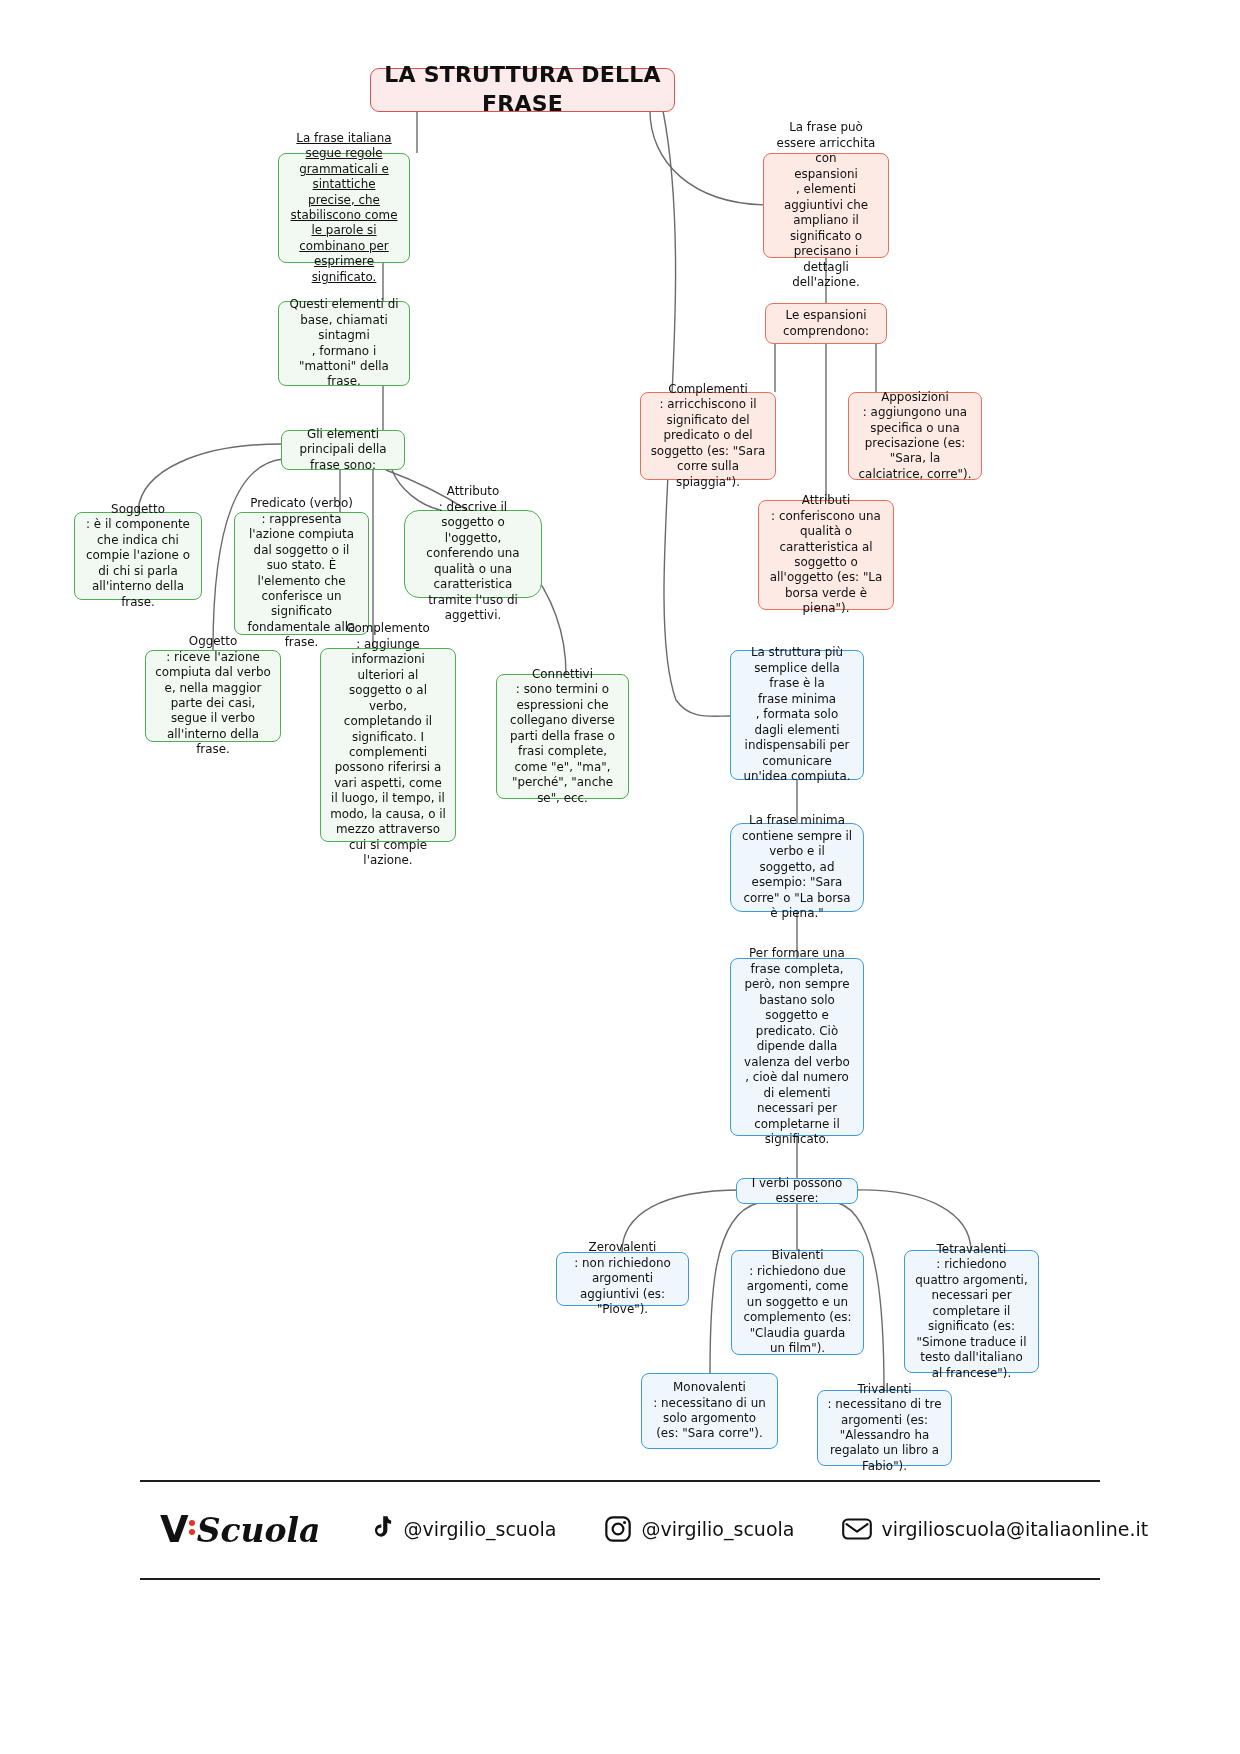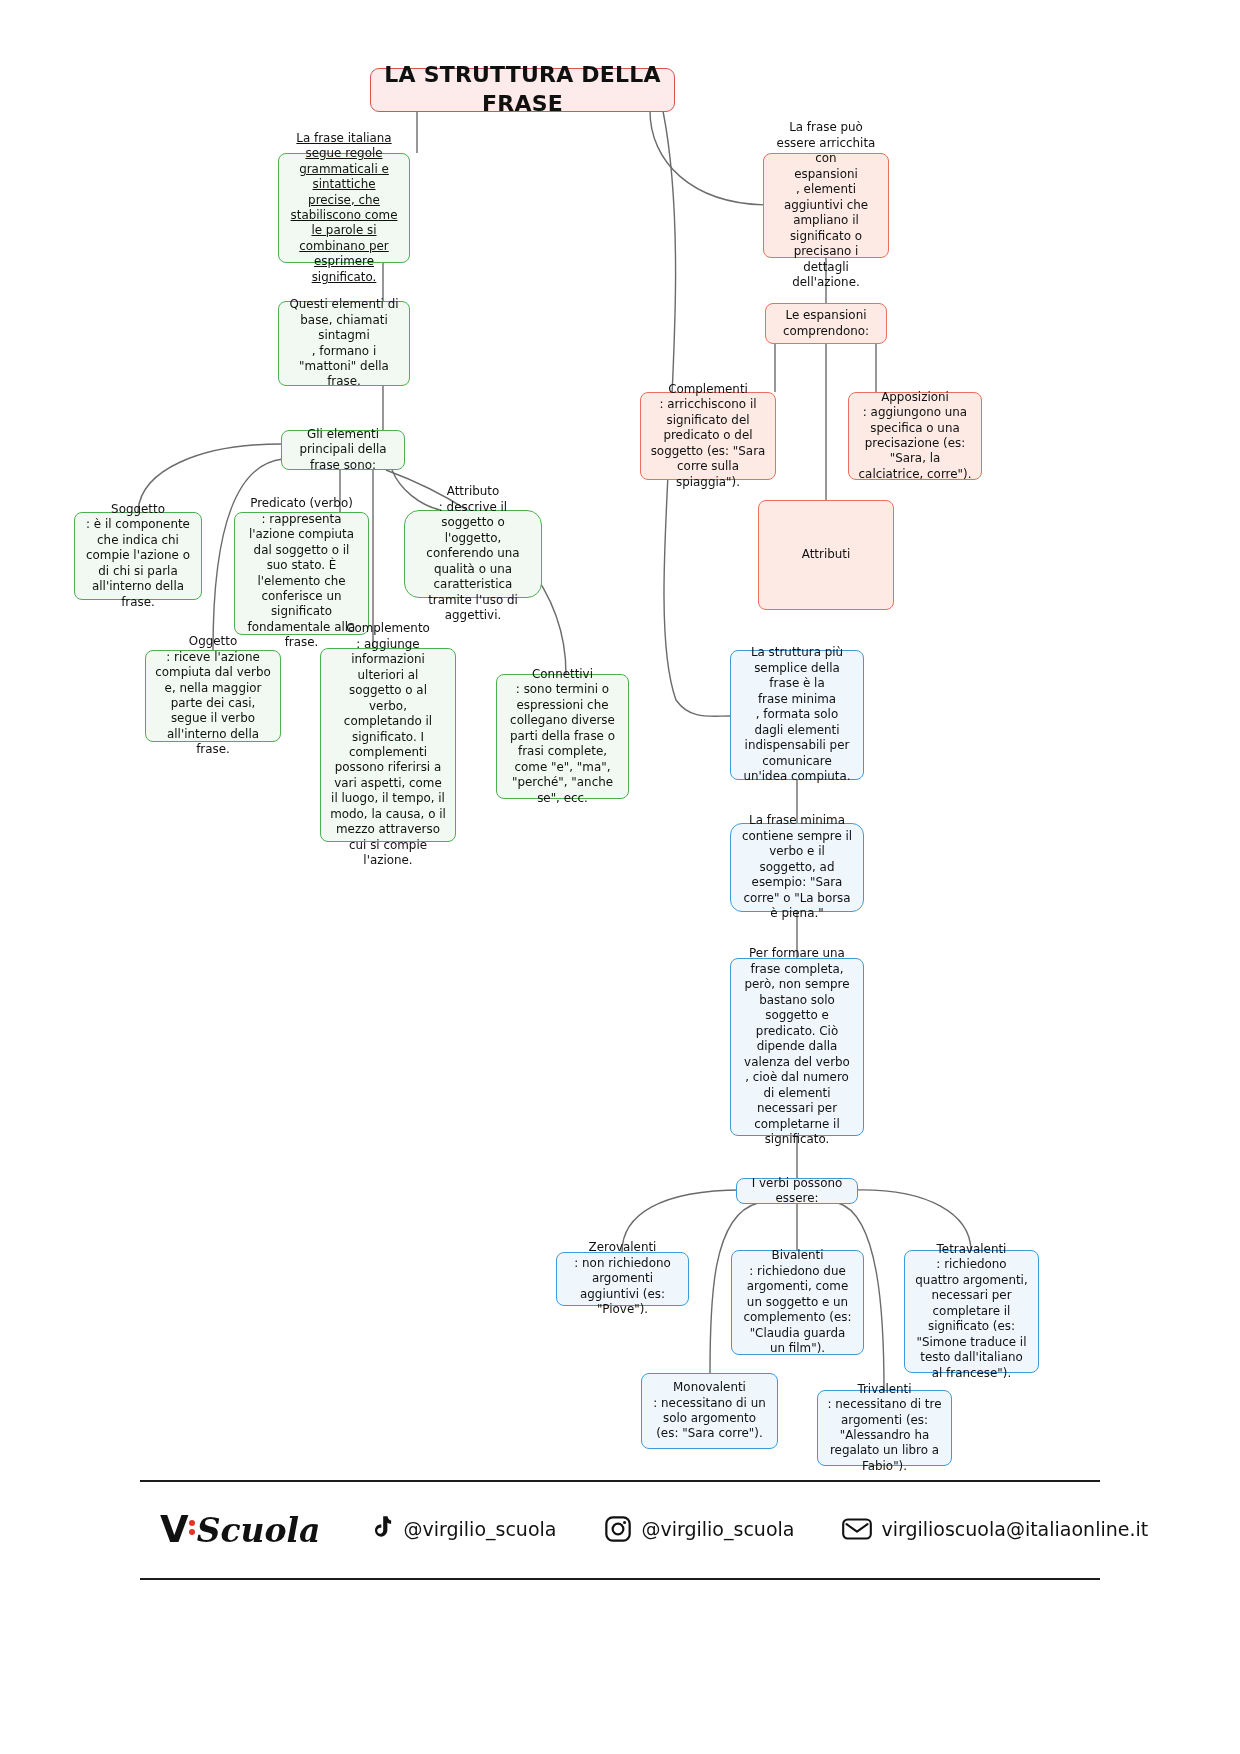--- a/index.html
+++ b/index.html
@@ -158,21 +158,21 @@
 
   <div class="node red fs12" style="left:640px; top:392px; width:136px; height:88px;">
     <span><b>Complementi</b><span>: arricchiscono il significato del predicato o del soggetto (es: "Sara corre sulla spiaggia").</span></span>
   </div>
 
   <div class="node red fs12" style="left:848px; top:392px; width:134px; height:88px;">
     <span><b>Apposizioni</b><span>: aggiungono una specifica o una precisazione (es: "Sara, la calciatrice, corre").</span></span>
   </div>
 
   <div class="node red fs12" style="left:758px; top:500px; width:136px; height:110px;">
-    <span><b>Attributi</b></span>
+    <span><b>Attributi</b><span>: conferiscono una qualità o caratteristica al soggetto o all'oggetto (es: "La borsa verde è piena").</span></span>
   </div>
 
   <div class="node blue fs12" style="left:730px; top:650px; width:134px; height:130px;">
     <span><span>La struttura più semplice della frase è la </span><b>frase minima</b><span>, formata solo dagli elementi indispensabili per comunicare un'idea compiuta.</span></span>
   </div>
 
   <div class="node blue fs12" style="left:730px; top:823px; width:134px; height:89px;border-radius:12px;">
     <span>La frase minima contiene sempre il verbo e il soggetto, ad esempio: "Sara corre" o "La borsa è piena."</span>
   </div>
 

